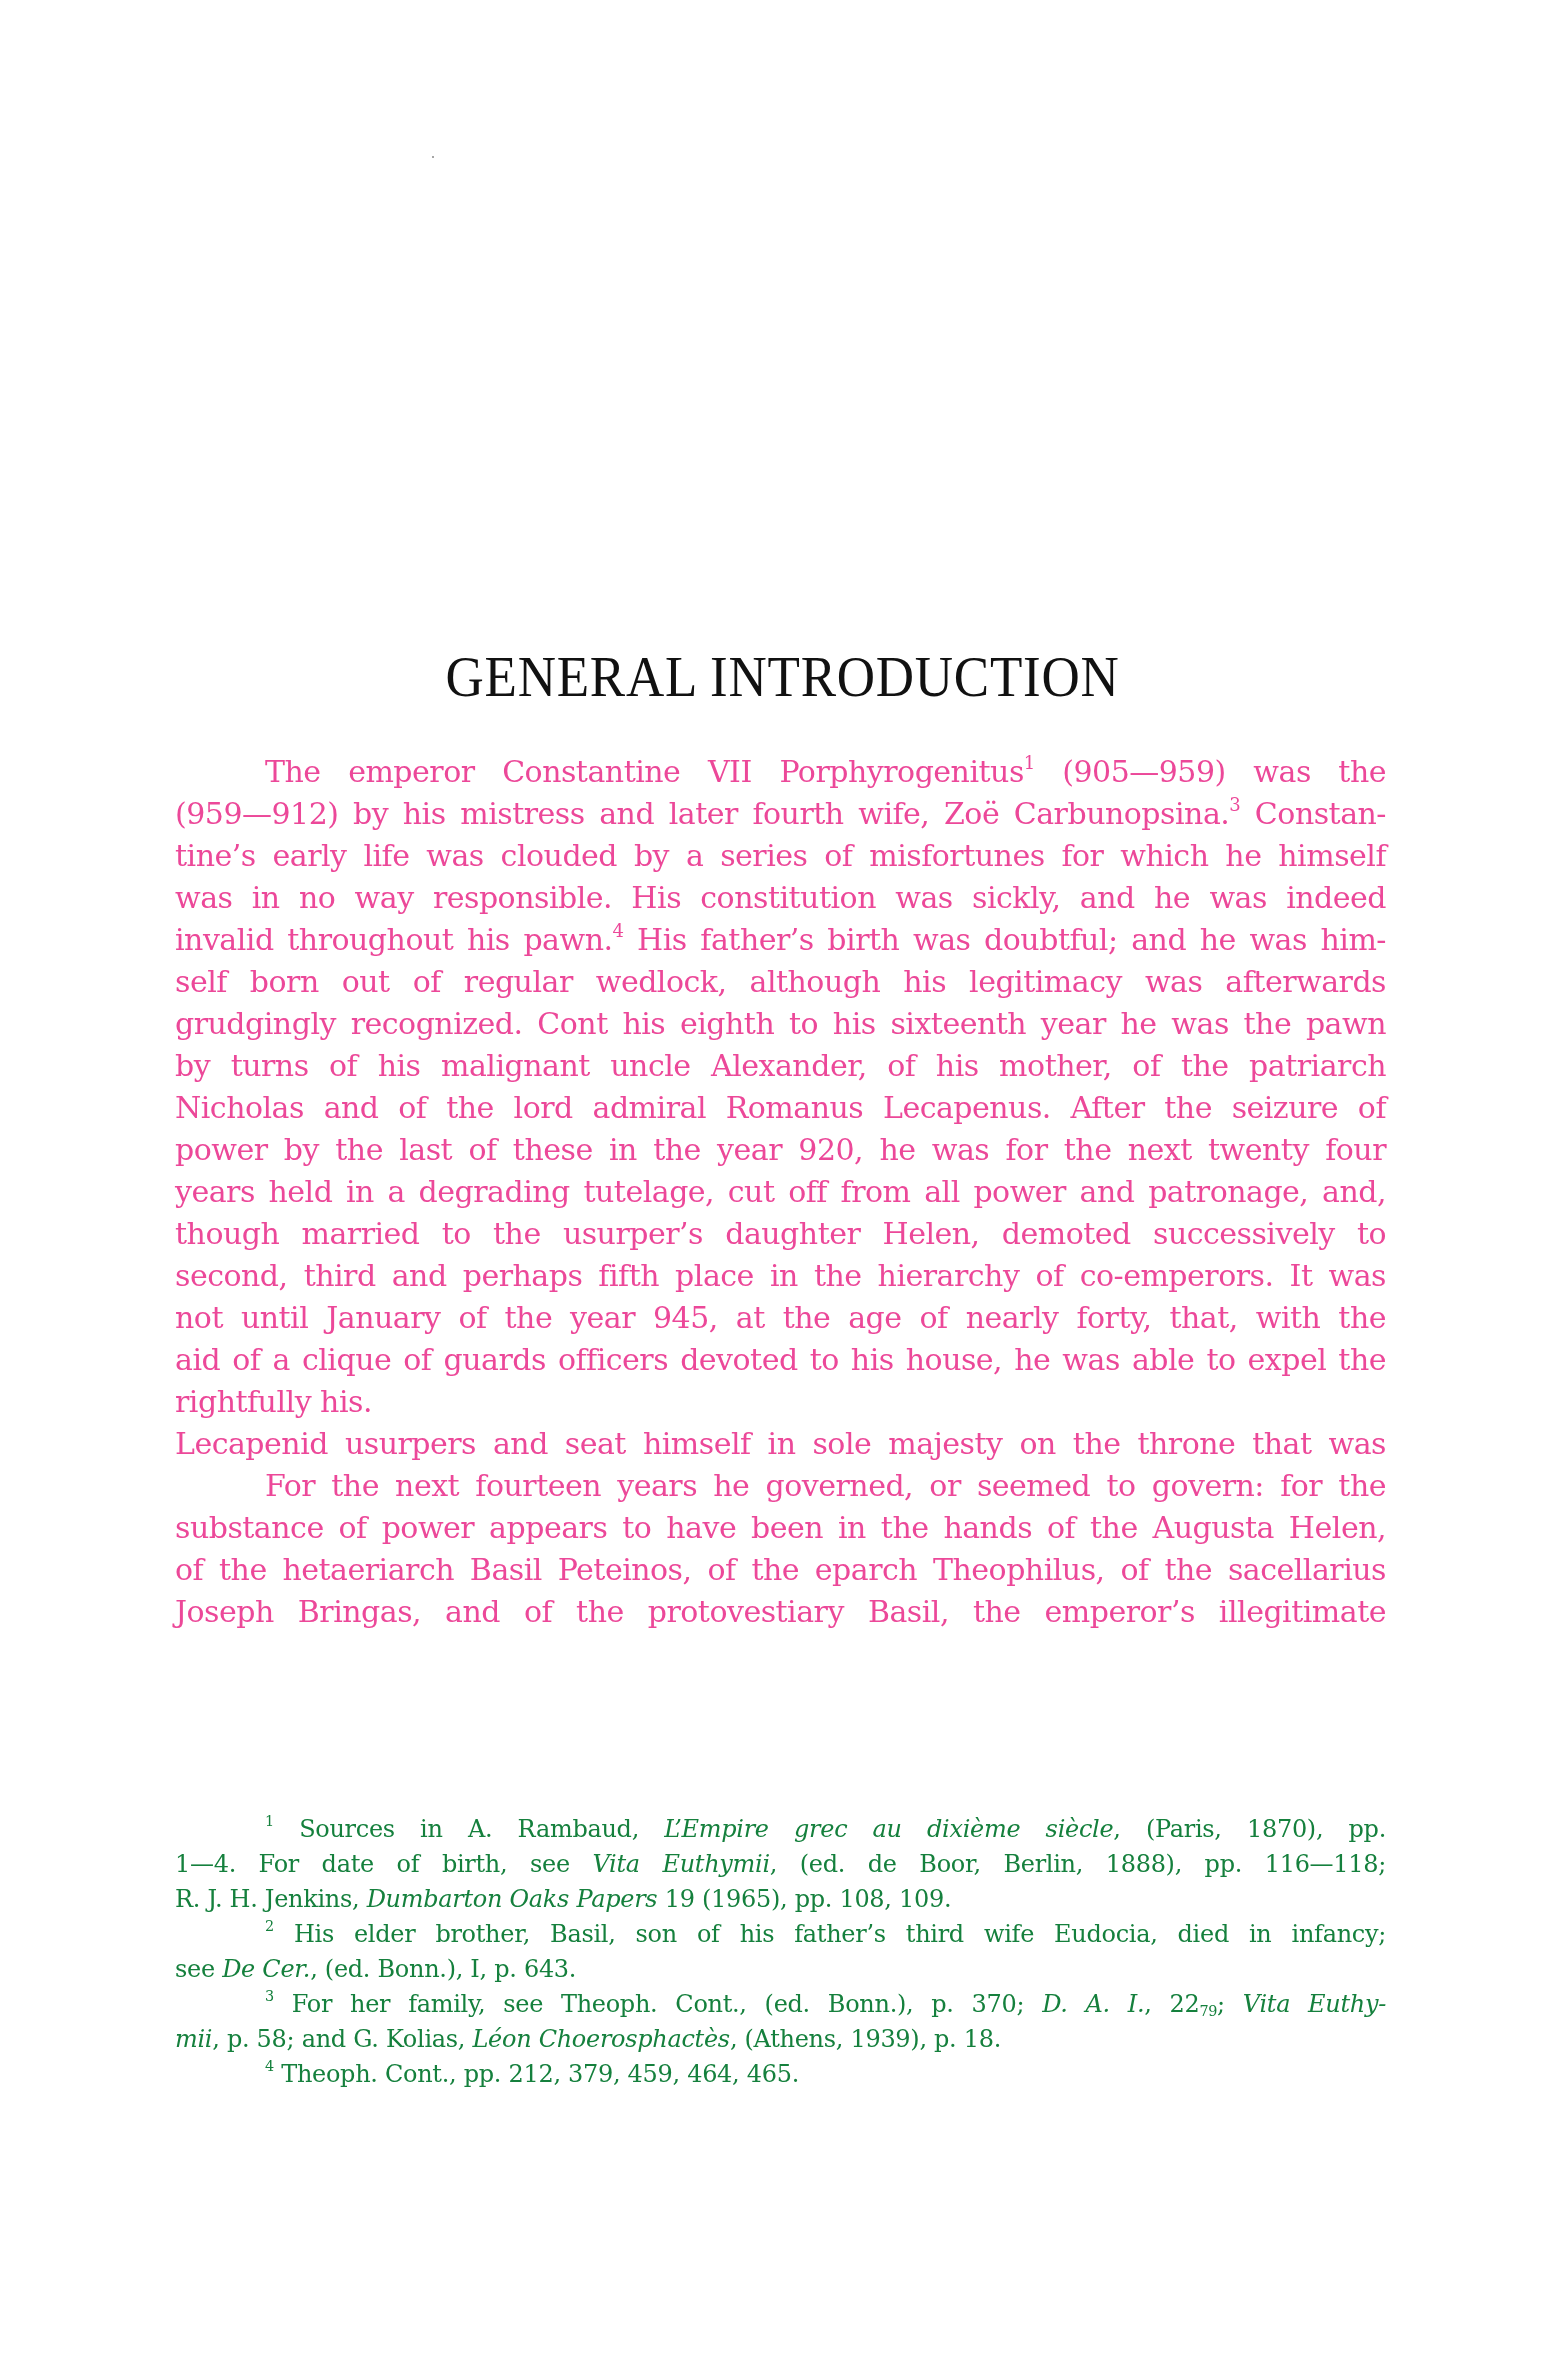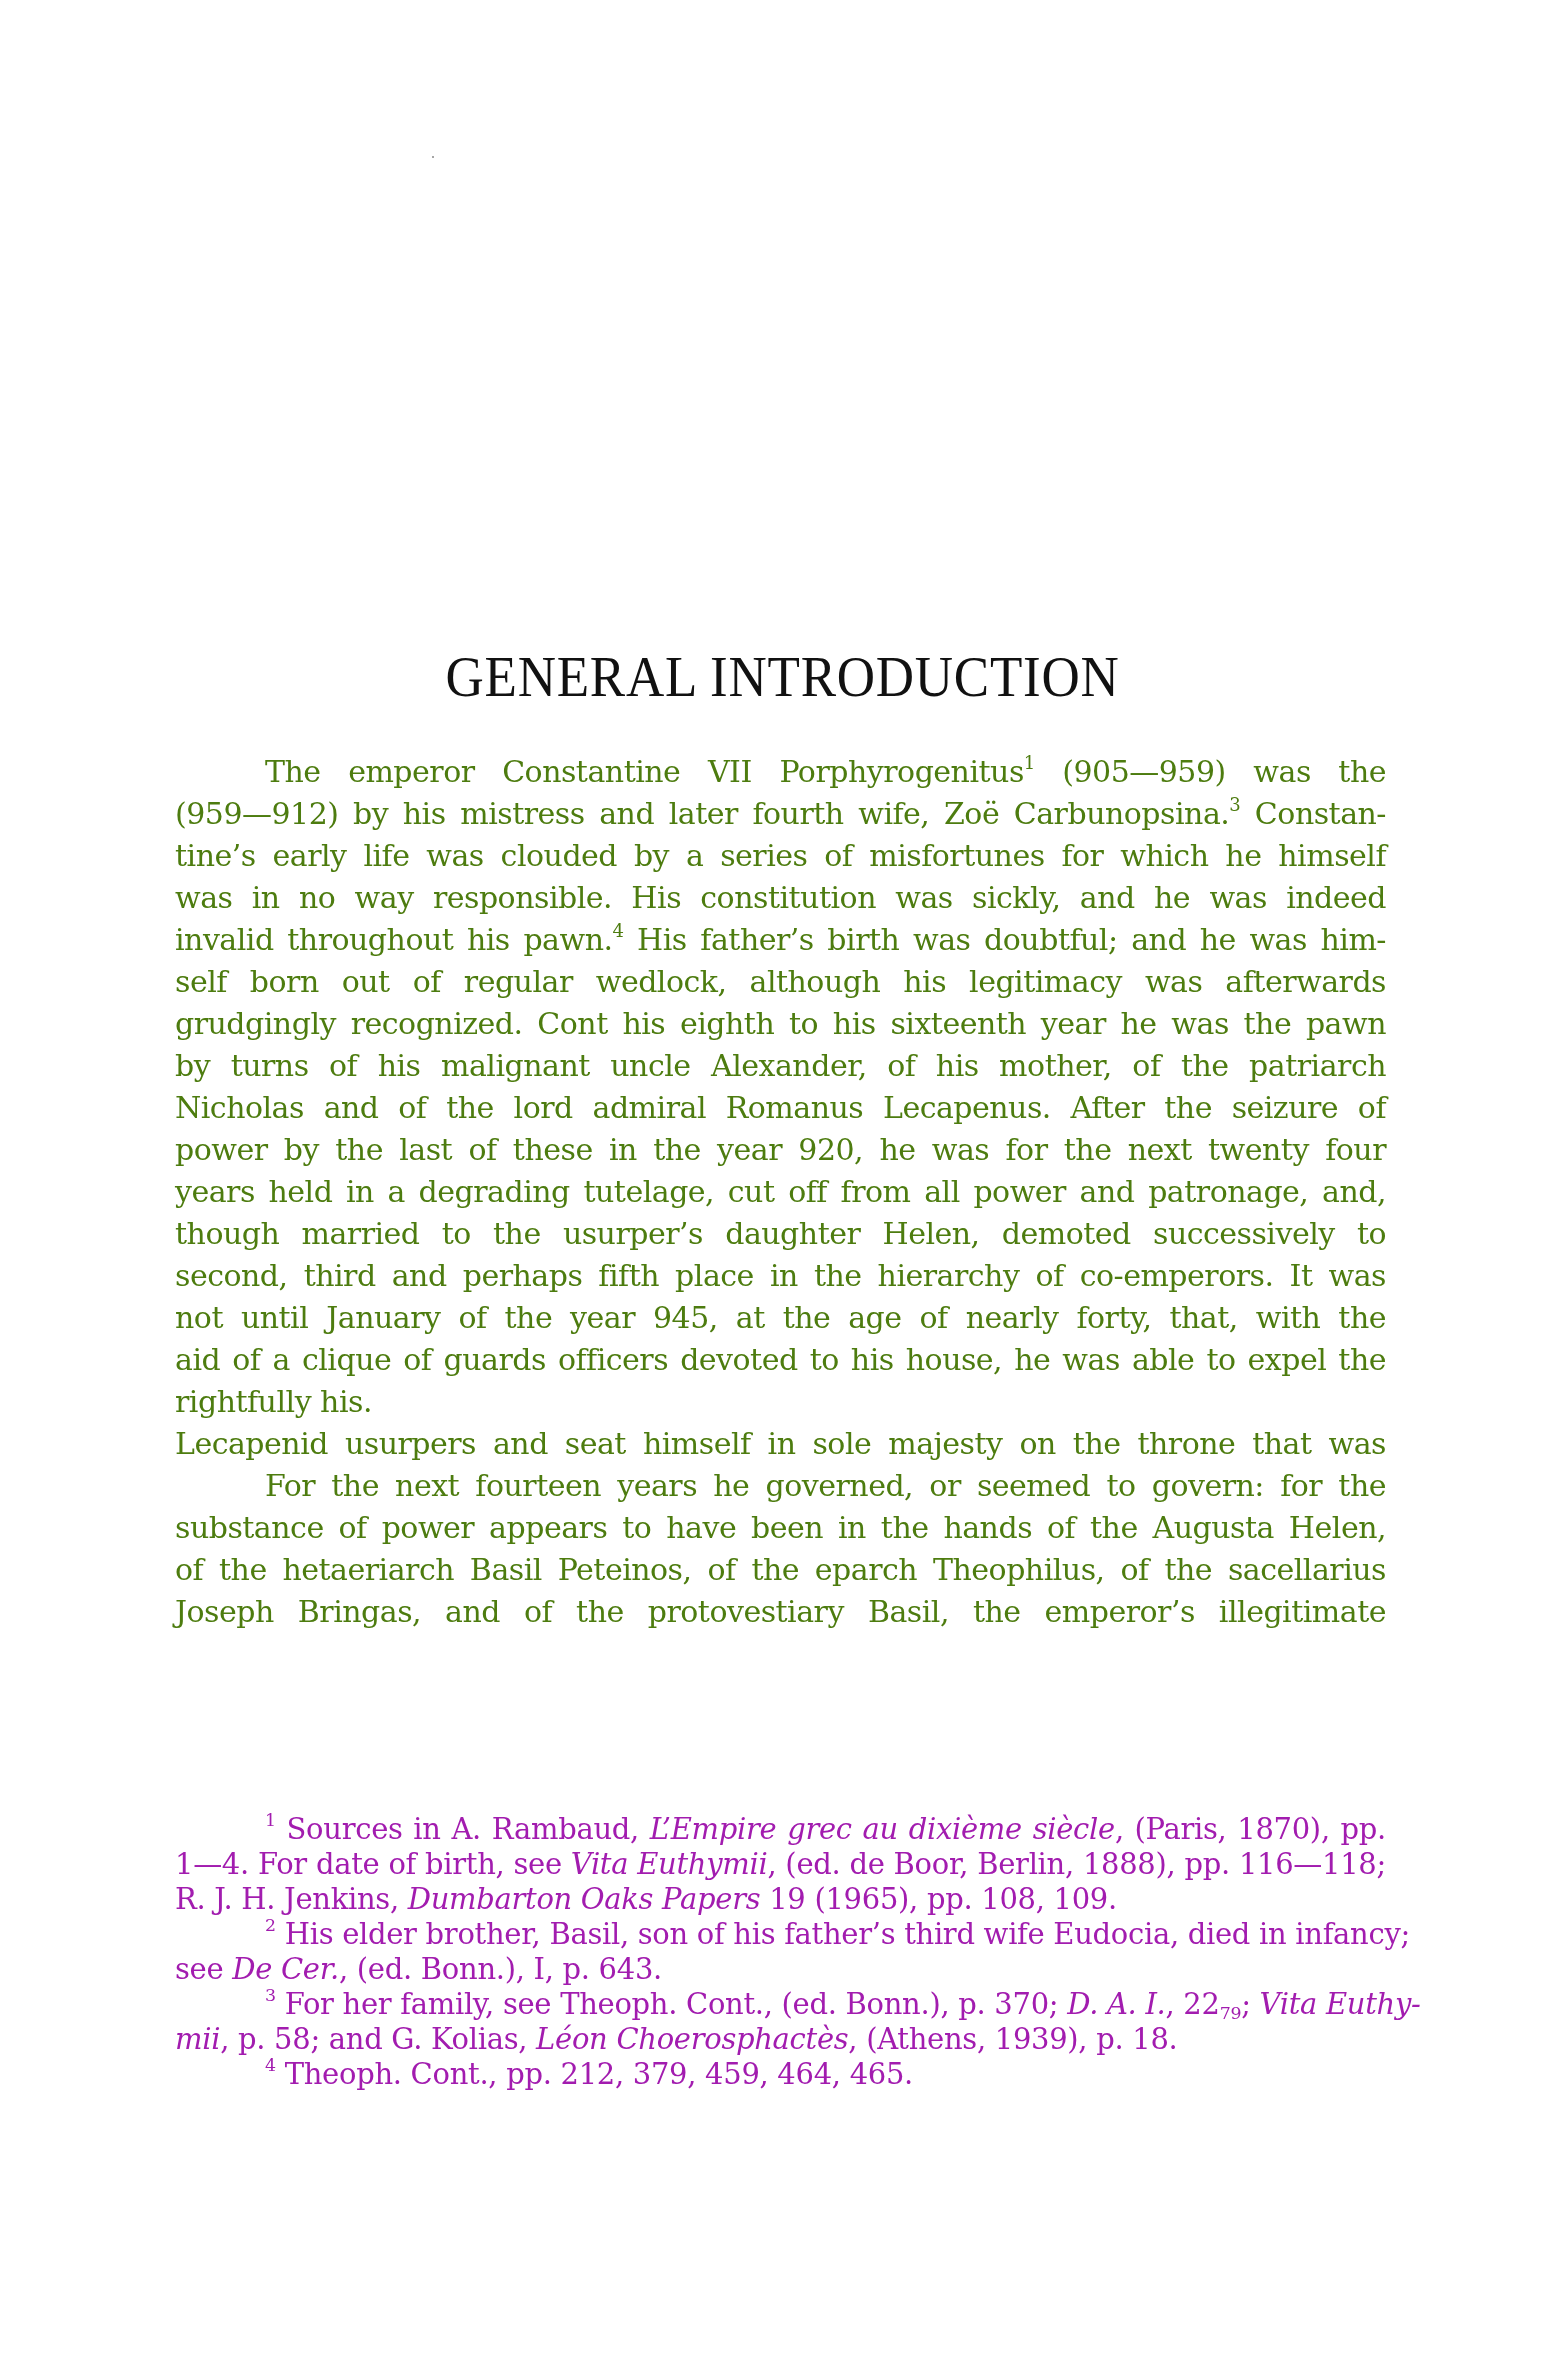--- a/index.html
+++ b/index.html
@@ -7,29 +7,29 @@
   .page { position: absolute; left: 0; top: 0; width: 1268px; height: 2354px; background: #fff; }
   .speck { position: absolute; left: 432px; top: 156px; width: 2.3px; height: 2.3px; background: #888; border-radius: 50%; }
   .heading {
     position: absolute; left: 0; width: 1565px; top: 644px; text-align: center;
     font-family: "Liberation Serif", serif; font-size: 57px; letter-spacing: 0.8px;
     transform: scaleX(0.93); color: #111;
   }
   .body {
     position: absolute; left: 175px; top: 751px; width: 1211px;
     font-family: "DejaVu Serif", serif; font-size: 30px; line-height: 42px;
-    text-align: justify; color: #4d7c0f; letter-spacing: -0.5px;
+    text-align: justify; color: #ec4899; letter-spacing: -0.5px;
   }
   .body .l { display: block; text-align: justify; text-align-last: justify; white-space: nowrap; }
   .body .last { text-align-last: left; }
   sup { font-size: 0.6em; line-height: 0; vertical-align: 0.75em; }
   sub { font-size: 0.6em; line-height: 0; vertical-align: -0.3em; }
   .notes {
     position: absolute; left: 175px; top: 1812px; width: 1211px;
-    font-family: "DejaVu Serif", serif; font-size: 29px; line-height: 35px; color: #a21caf; letter-spacing: -0.3px;
+    font-family: "DejaVu Serif", serif; font-size: 24px; line-height: 35px; color: #15803d; letter-spacing: -0.3px;
   }
   .notes .l { display: block; white-space: nowrap; text-align: justify; text-align-last: justify; }
   .notes .last { text-align-last: left; }
   .notes .ind { padding-left: 90px; }
   .notes i { font-family: "DejaVu Serif", serif; font-style: italic; }
 </style>
 </head>
 <body>
 
 <div class="page">

